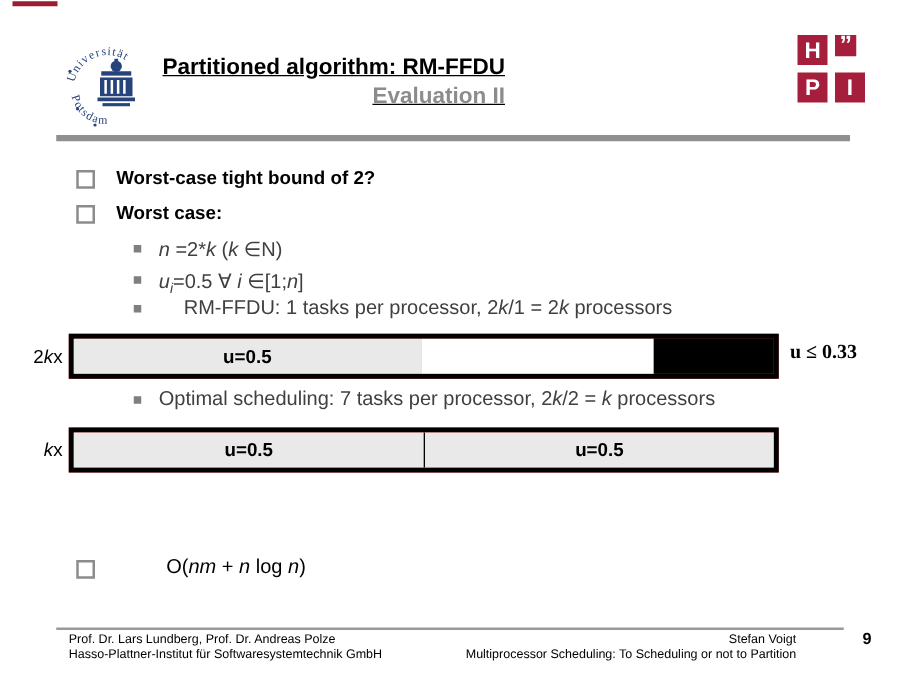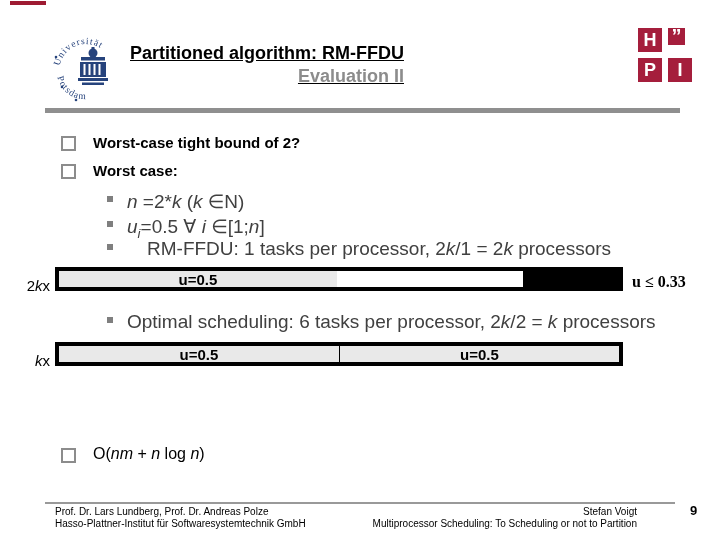--- a/index.html
+++ b/index.html
@@ -28,32 +28,32 @@
   #header-divider { left:45px; top:108px; width:635px; height:5px; background:#8F8F8F; }
 
   
   .bullet-row { display:flex; align-items:flex-end; }
   .sq-outline { flex:none; width:11px; height:11px; border:2px solid #8C8C8C;
                 margin-top:3px; margin-right:17px; background:#fff; }
   .lvl1-text { font-size:15px; font-weight:bold; color:#000; }
   .sub-row { display:flex; align-items:flex-start; }
   .sq-fill { flex:none; width:6px; height:6px; background:#7F7F7F;
              margin-top:6px; margin-right:14px; }
-  .sub-text { font-size:19px; color:#404040; }
+  .sub-text { font-size:16px; color:#404040; }
   #bullet-1 { left:61px; top:133px; }
   #bullet-2 { left:61px; top:161px; }
   #sub-1 { left:107px; top:190px; }
   #sub-2 { left:107px; top:215px; }
   #sub-3 { left:107px; top:238px;gap:20px; }
   #sub-optimal { left:107px; top:311px; }
-  #bullet-complexity { left:61px; top:445px; }
+  #bullet-complexity { left:61px; top:445px;gap:40px; }
   #complexity-text { font-size:16px; font-weight:normal; color:#000; }
 
   
-  .bar { position:absolute; left:55px; width:568px; height:24px;
+  .bar { position:absolute; left:55px; width:568px; height:36px;
          box-sizing:border-box; border:4px solid #000; display:flex; background:#ef4444; }
   #bar-1 { top:267px; }
   #bar-2 { top:342px; }
   .bar-seg { height:100%; display:flex; align-items:center; justify-content:center;
              font-size:15px; font-weight:bold; box-sizing:border-box; }
   .bar-label { position:absolute; left:12px; width:38px; height:36px;
                display:flex; align-items:center; justify-content:flex-end;
                font-size:15px; color:#000; }
   #bar-1-label { top:267px; }
   #bar-2-label { top:342px; }
@@ -149,21 +149,21 @@
     </div>
   <div class="bar" id="bar-1">
       <div class="bar-seg" style="width: 49.6%; background: rgb(233, 233, 233); color: rgb(0, 0, 0);">u=0.5</div>
       <div class="bar-seg" style="width: 33.3%; background: rgb(255, 255, 255); color: rgb(0, 0, 0);"></div>
       <div class="bar-seg" style="width: 17.1%; background: rgb(0, 0, 0); color: rgb(255, 255, 255);"></div>
     </div>
   <div class="abs" id="bar-1-annotation">u ≤ 0.33</div>
 
   <div class="abs sub-row" id="sub-optimal">
     <div class="sq-fill"></div>
-    <div class="sub-text"><span>Optimal scheduling: 6 tasks per processor, 2</span><span style="font-style: italic;">k</span><span>/2 = </span><span style="font-style: italic;">k</span><span> processors</span></div>
+    <div class="sub-text"><span>Optimal scheduling: 7 tasks per processor, 2</span><span style="font-style: italic;">k</span><span>/2 = </span><span style="font-style: italic;">k</span><span> processors</span></div>
   </div>
 
   <div class="abs bar-label" id="bar-2-label">
       <span style="font-style: italic;">k</span>
       <span> x</span>
     </div>
   <div class="bar" id="bar-2">
       <div class="bar-seg" style="width: 50%; background: rgb(233, 233, 233); color: rgb(0, 0, 0);">u=0.5</div>
       <div class="bar-seg" style="width: 50%; background: rgb(233, 233, 233); color: rgb(0, 0, 0); border-left: 1px solid rgb(0, 0, 0);">u=0.5</div>
     </div>

